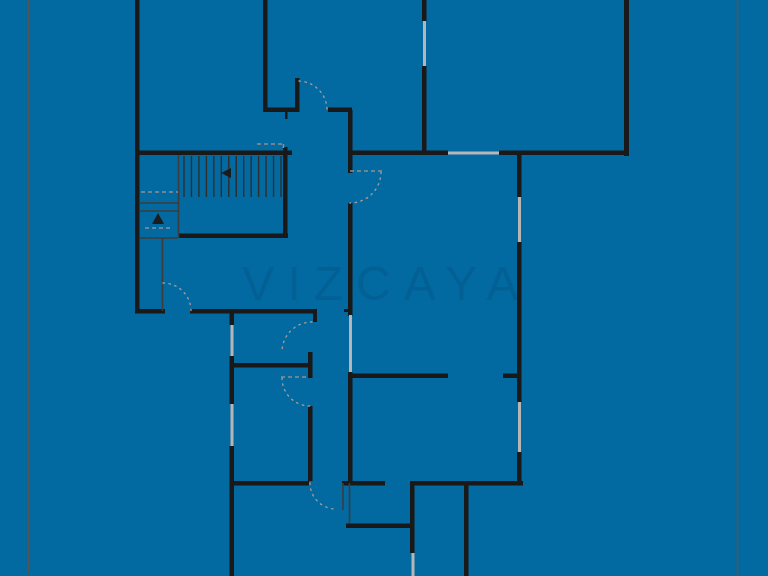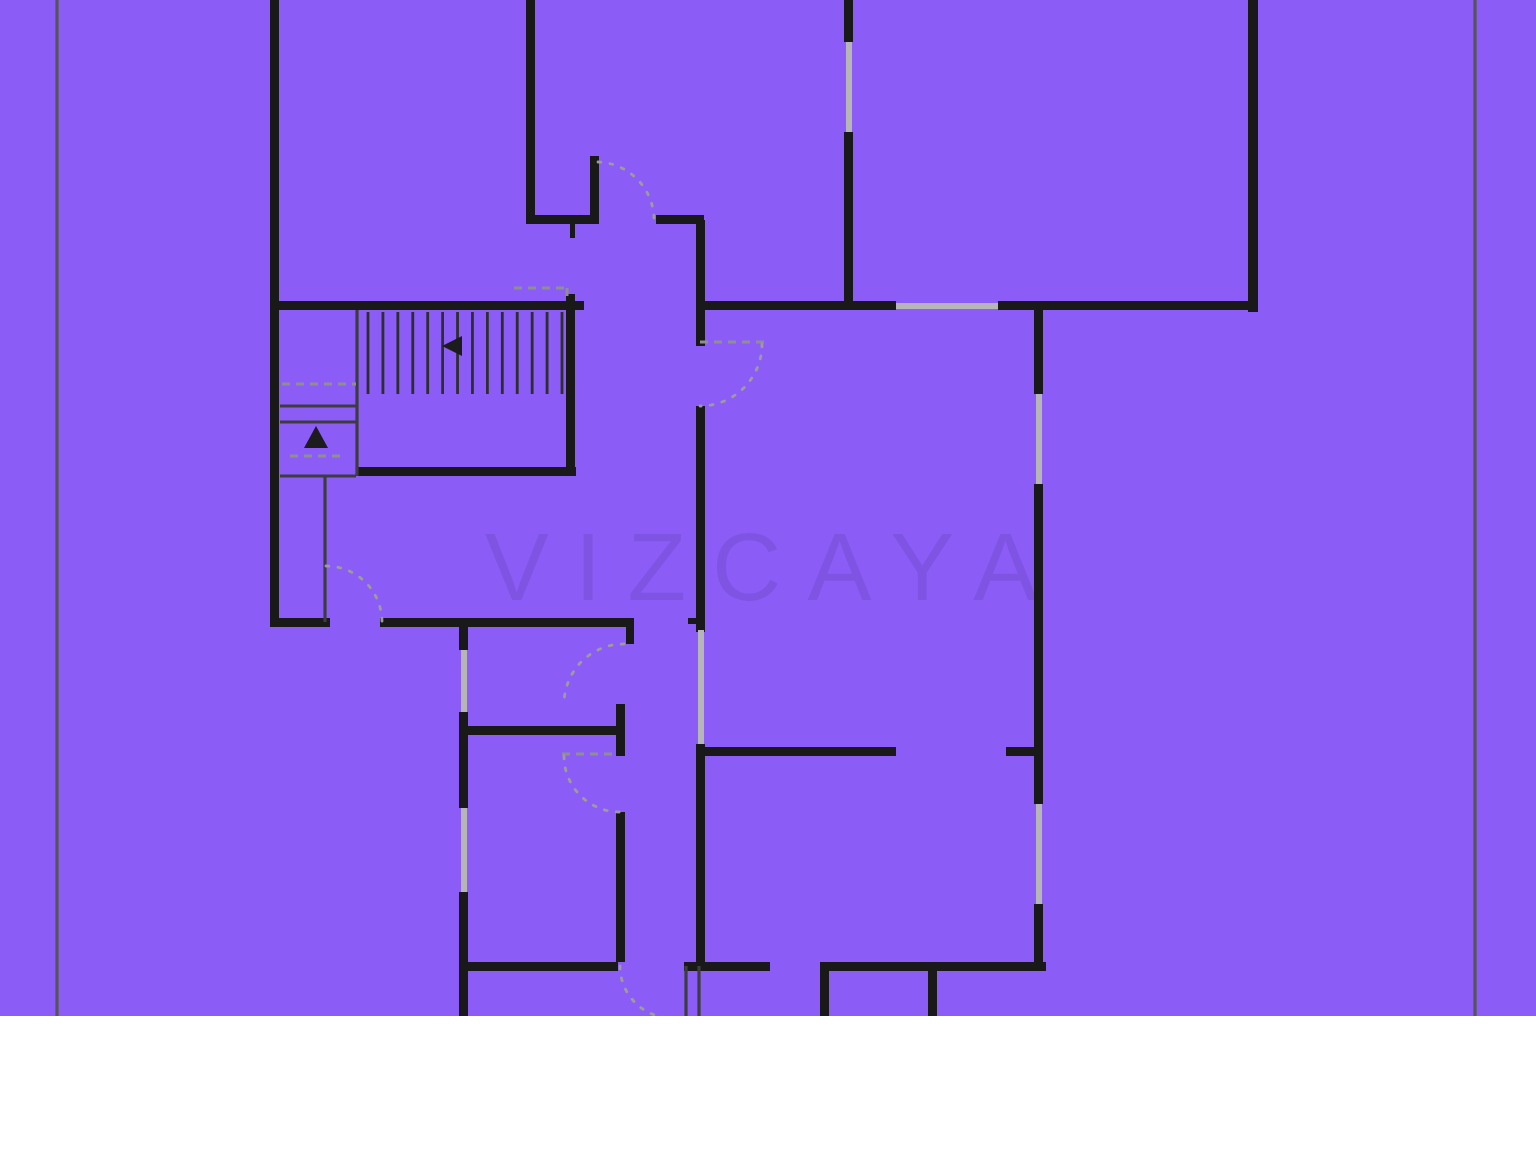--- a/index.html
+++ b/index.html
@@ -1,19 +1,19 @@
 <!DOCTYPE html>
 <html><head>
 <meta charset="utf-8">
 <style>
   html,body{margin:0;padding:0;background:#ffffff;}
   .page{
     position:relative;
-    width:768px;height:508px;
-    background:#8b5cf6;
+    width:768px;height:576px;
+    background:#0369a1;
     overflow:hidden;
     font-family:"Liberation Sans", sans-serif;
   }
   svg{position:absolute;left:0;top:0;display:block;}
   .watermark-text{
     fill:#000000;
     fill-opacity:0.08;
     font-family:"Liberation Sans", sans-serif;
     font-size:48px;
     letter-spacing:13px;

